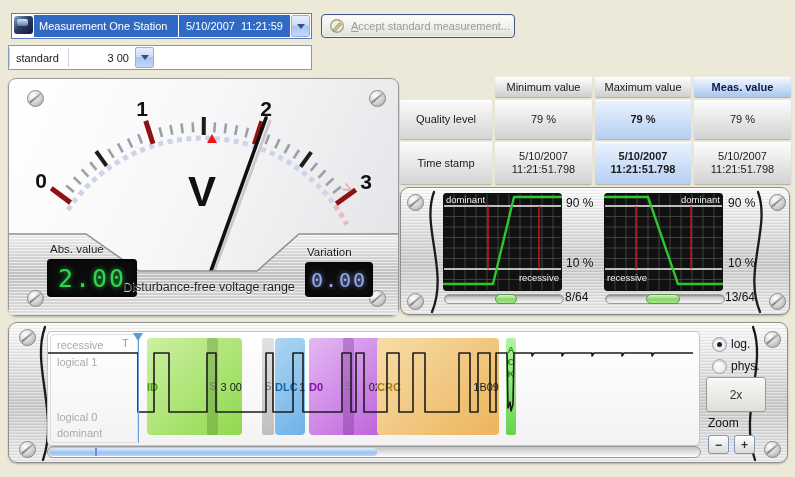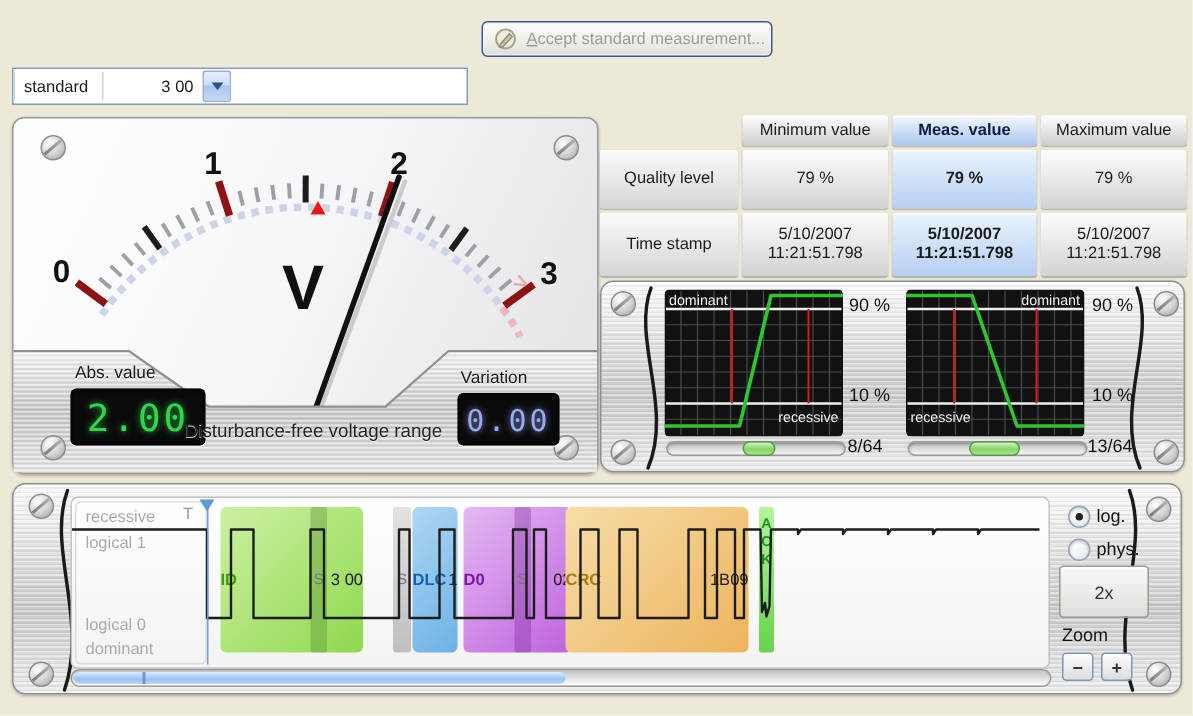--- a/index.html
+++ b/index.html
@@ -115,20 +115,31 @@
   .zoomlbl{position:absolute;left:699px;top:93px;font-size:12px;color:#111;}
   .zbtn{position:absolute;top:112px;width:19px;height:17px;border:1px solid #8094b4;border-radius:3px;
     background:linear-gradient(180deg,#fdfdfd,#dcdcdc);font-size:12px;font-weight:bold;color:#333;
     display:flex;align-items:center;justify-content:center;cursor:pointer;box-shadow:inset 0 1px 0 #fff;}
 </style>
 </head>
 <body>
 
 <div class="window">
 
+  <div class="abs combo combo1">
+    <div class="station-icon"></div>
+    <div class="combo-sel">
+      <span class="name">Measurement One Station</span>
+      <span class="divider"></span>
+      <span class="stamp">5/10/2007  11:21:59</span>
+    </div>
+    <div class="drop-btn">
+      <div class="drop-arrow"></div>
+    </div>
+  </div>
 
   <div class="abs accept-btn">
     <svg width="16" height="16" viewBox="0 0 16 16">
       <circle cx="8" cy="8" r="6.3" fill="#f2ecda" stroke="#a8a090" stroke-width="1.4"></circle>
       <path d="M4.5,11.5 L10.5,4.5 L12.5,6.5 L6.5,13 L4,13.5 Z" fill="#cfc08a" stroke="#8a8a7a" stroke-width="0.8"></path>
     </svg>
     <span><span class="u">A</span><span>ccept standard measurement...</span></span>
   </div>
 
   <div class="abs combo combo2">
@@ -213,22 +224,22 @@
     <div class="lcd-label" style="left:298px;top:167px;">Variation</div>
     <div class="lcd lcd-var">
         <span>0.00</span>
       </div>
     <div class="gauge-caption">Disturbance-free voltage range</div>
   </div>
 
   <div class="abs stats">
     <div class="cell blank"></div>
     <div class="cell hdr">Minimum value</div>
+    <div class="cell hdr">Maximum value</div>
     <div class="cell meas-h">Meas. value</div>
-    <div class="cell hdr">Maximum value</div>
 
     <div class="cell lbl">Quality level</div>
     <div class="cell">79 %</div>
     <div class="cell meas">79 %</div>
     <div class="cell">79 %</div>
 
     <div class="cell lbl">Time stamp</div>
     <div class="cell">
         <span>5/10/2007</span>
         <span>11:21:51.798</span>

